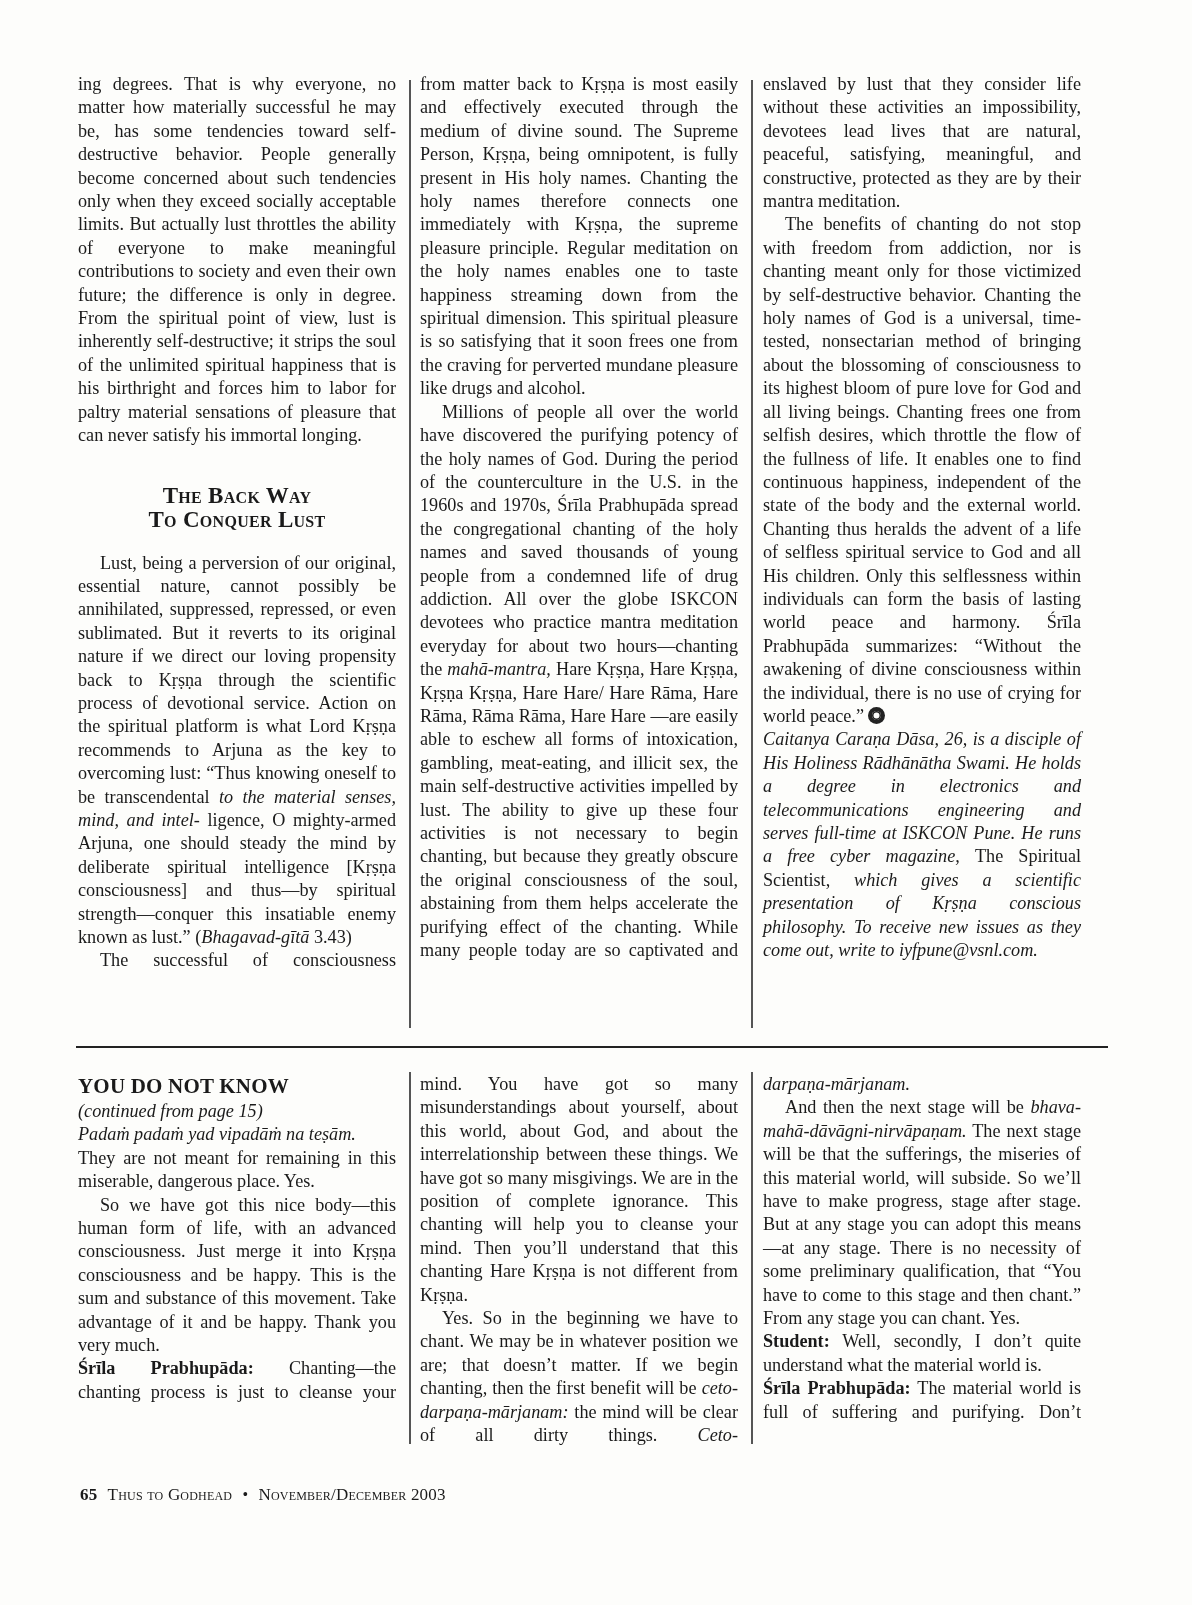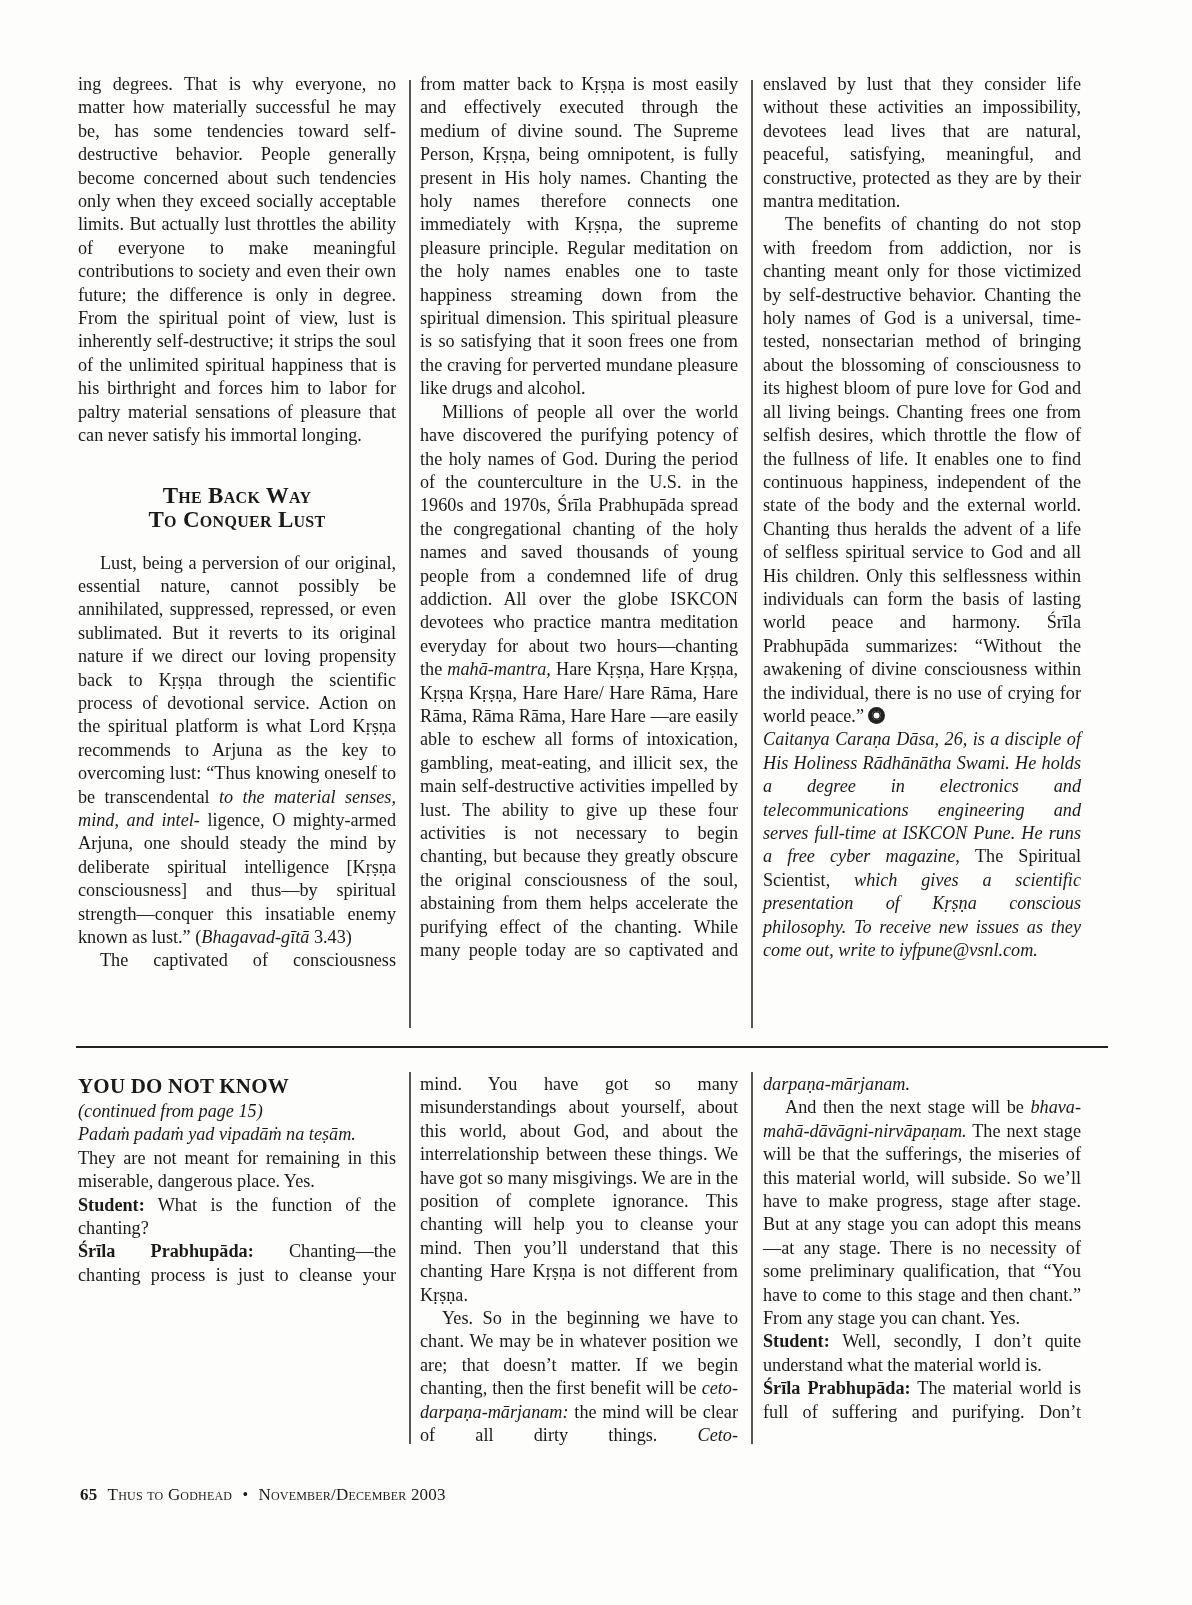--- a/index.html
+++ b/index.html
@@ -81,21 +81,21 @@
 </head>
 <body>
 
 <div class="col" style="left:78px; top:73px; width:318px;">
   <p class="noindent last">ing degrees. That is why everyone, no matter how materially successful he may be, has some tendencies toward self-destructive behavior. People generally become concerned about such tendencies only when they exceed socially acceptable limits. But actually lust throttles the ability of everyone to make meaningful contributions to society and even their own future; the difference is only in degree. From the spiritual point of view, lust is inherently self-destructive; it strips the soul of the unlimited spiritual happiness that is his birthright and forces him to labor for paltry material sensations of pleasure that can never satisfy his immortal longing.</p>
   <div class="subhead">
     <div>The Back Way</div>
     <div>To Conquer Lust</div>
   </div>
   <p class="indent last"><span>Lust, being a perversion of our original, essential nature, cannot possibly be annihilated, suppressed, repressed, or even sublimated. But it reverts to its original nature if we direct our loving propensity back to Kṛṣṇa through the scientific process of devotional service. Action on the spiritual platform is what Lord Kṛṣṇa recommends to Arjuna as the key to overcoming lust: “Thus knowing oneself to be transcendental </span><i>to the material senses, mind, and intel-</i><span> ligence, O mighty-armed Arjuna, one should steady the mind by deliberate spiritual intelligence [Kṛṣṇa consciousness] and thus—by spiritual strength—conquer this insatiable enemy known as lust.” (</span><i>Bhagavad-gītā</i><span> 3.43)</span></p>
-  <p class="indent full">The captivated of consciousness</p>
+  <p class="indent full">The successful of consciousness</p>
 </div>
 
 <div class="vrule" style="left:409px; top:80px; height:948px;"></div>
 
 <div class="col" style="left:420px; top:73px; width:318px;">
   <p class="noindent last">from matter back to Kṛṣṇa is most easily and effectively executed through the medium of divine sound. The Supreme Person, Kṛṣṇa, being omnipotent, is fully present in His holy names. Chanting the holy names therefore connects one immediately with Kṛṣṇa, the supreme pleasure principle. Regular meditation on the holy names enables one to taste happiness streaming down from the spiritual dimension. This spiritual pleasure is so satisfying that it soon frees one from the craving for perverted mundane pleasure like drugs and alcohol.</p>
   <p class="indent full"><span>Millions of people all over the world have discovered the purifying potency of the holy names of God. During the period of the counterculture in the U.S. in the 1960s and 1970s, Śrīla Prabhupāda spread the congregational chanting of the holy names and saved thousands of young people from a condemned life of drug addiction. All over the globe ISKCON devotees who practice mantra meditation everyday for about two hours—chanting the </span><i>mahā-mantra,</i><span> Hare Kṛṣṇa, Hare Kṛṣṇa, Kṛṣṇa Kṛṣṇa, Hare Hare/ Hare Rāma, Hare Rāma, Rāma Rāma, Hare Hare —are easily able to eschew all forms of intoxication, gambling, meat-eating, and illicit sex, the main self-destructive activities impelled by lust. The ability to give up these four activities is not necessary to begin chanting, but because they greatly obscure the original consciousness of the soul, abstaining from them helps accelerate the purifying effect of the chanting. While many people today are so captivated and</span></p>
 </div>
 
 <div class="vrule" style="left:751px; top:80px; height:948px;"></div>
@@ -106,21 +106,21 @@
   <p class="noindent last bio"><i>Caitanya Caraṇa Dāsa, 26, is a disciple of His Holiness Rādhānātha Swami. He holds a degree in electronics and telecommunications engineering and serves full-time at ISKCON Pune. He runs a free cyber magazine, </i><span>The Spiritual Scientist,</span><i> which gives a scientific presentation of Kṛṣṇa conscious philosophy. To receive new issues as they come out, write to iyfpune@vsnl.com.</i></p>
 </div>
 
 <div class="hrule" style="top:1046px;"></div>
 
 <div class="col" style="left:78px; top:1073px; width:318px;">
   <div class="section-title">YOU DO NOT KNOW</div>
   <p class="noindent last"><i>(continued from page 15)</i></p>
   <p class="noindent last"><i>Padaṁ padaṁ yad vipadāṁ na teṣām.</i></p>
   <p class="noindent last">They are not meant for remaining in this miserable, dangerous place. Yes.</p>
-  <p class="noindent last"><b>Student:</b><span> What is the function of the chanting?</span></p>
+  <p class="indent last">So we have got this nice body—this human form of life, with an advanced consciousness. Just merge it into Kṛṣṇa consciousness and be happy. This is the sum and substance of this movement. Take advantage of it and be happy. Thank you very much.</p>
   <p class="noindent full"><b>Śrīla Prabhupāda:</b><span> Chanting—the chanting process is just to cleanse your</span></p>
 </div>
 
 <div class="vrule" style="left:409px; top:1072px; height:372px;"></div>
 
 <div class="col" style="left:420px; top:1073px; width:318px;">
   <p class="noindent last">mind. You have got so many misunderstandings about yourself, about this world, about God, and about the interrelationship between these things. We have got so many misgivings. We are in the position of complete ignorance. This chanting will help you to cleanse your mind. Then you’ll understand that this chanting Hare Kṛṣṇa is not different from Kṛṣṇa.</p>
   <p class="indent full"><span>Yes. So in the beginning we have to chant. We may be in whatever position we are; that doesn’t matter. If we begin chanting, then the first benefit will be </span><i>ceto-darpaṇa-mārjanam:</i><span> the mind will be clear of all dirty things. </span><i>Ceto-</i></p>
 </div>
 

